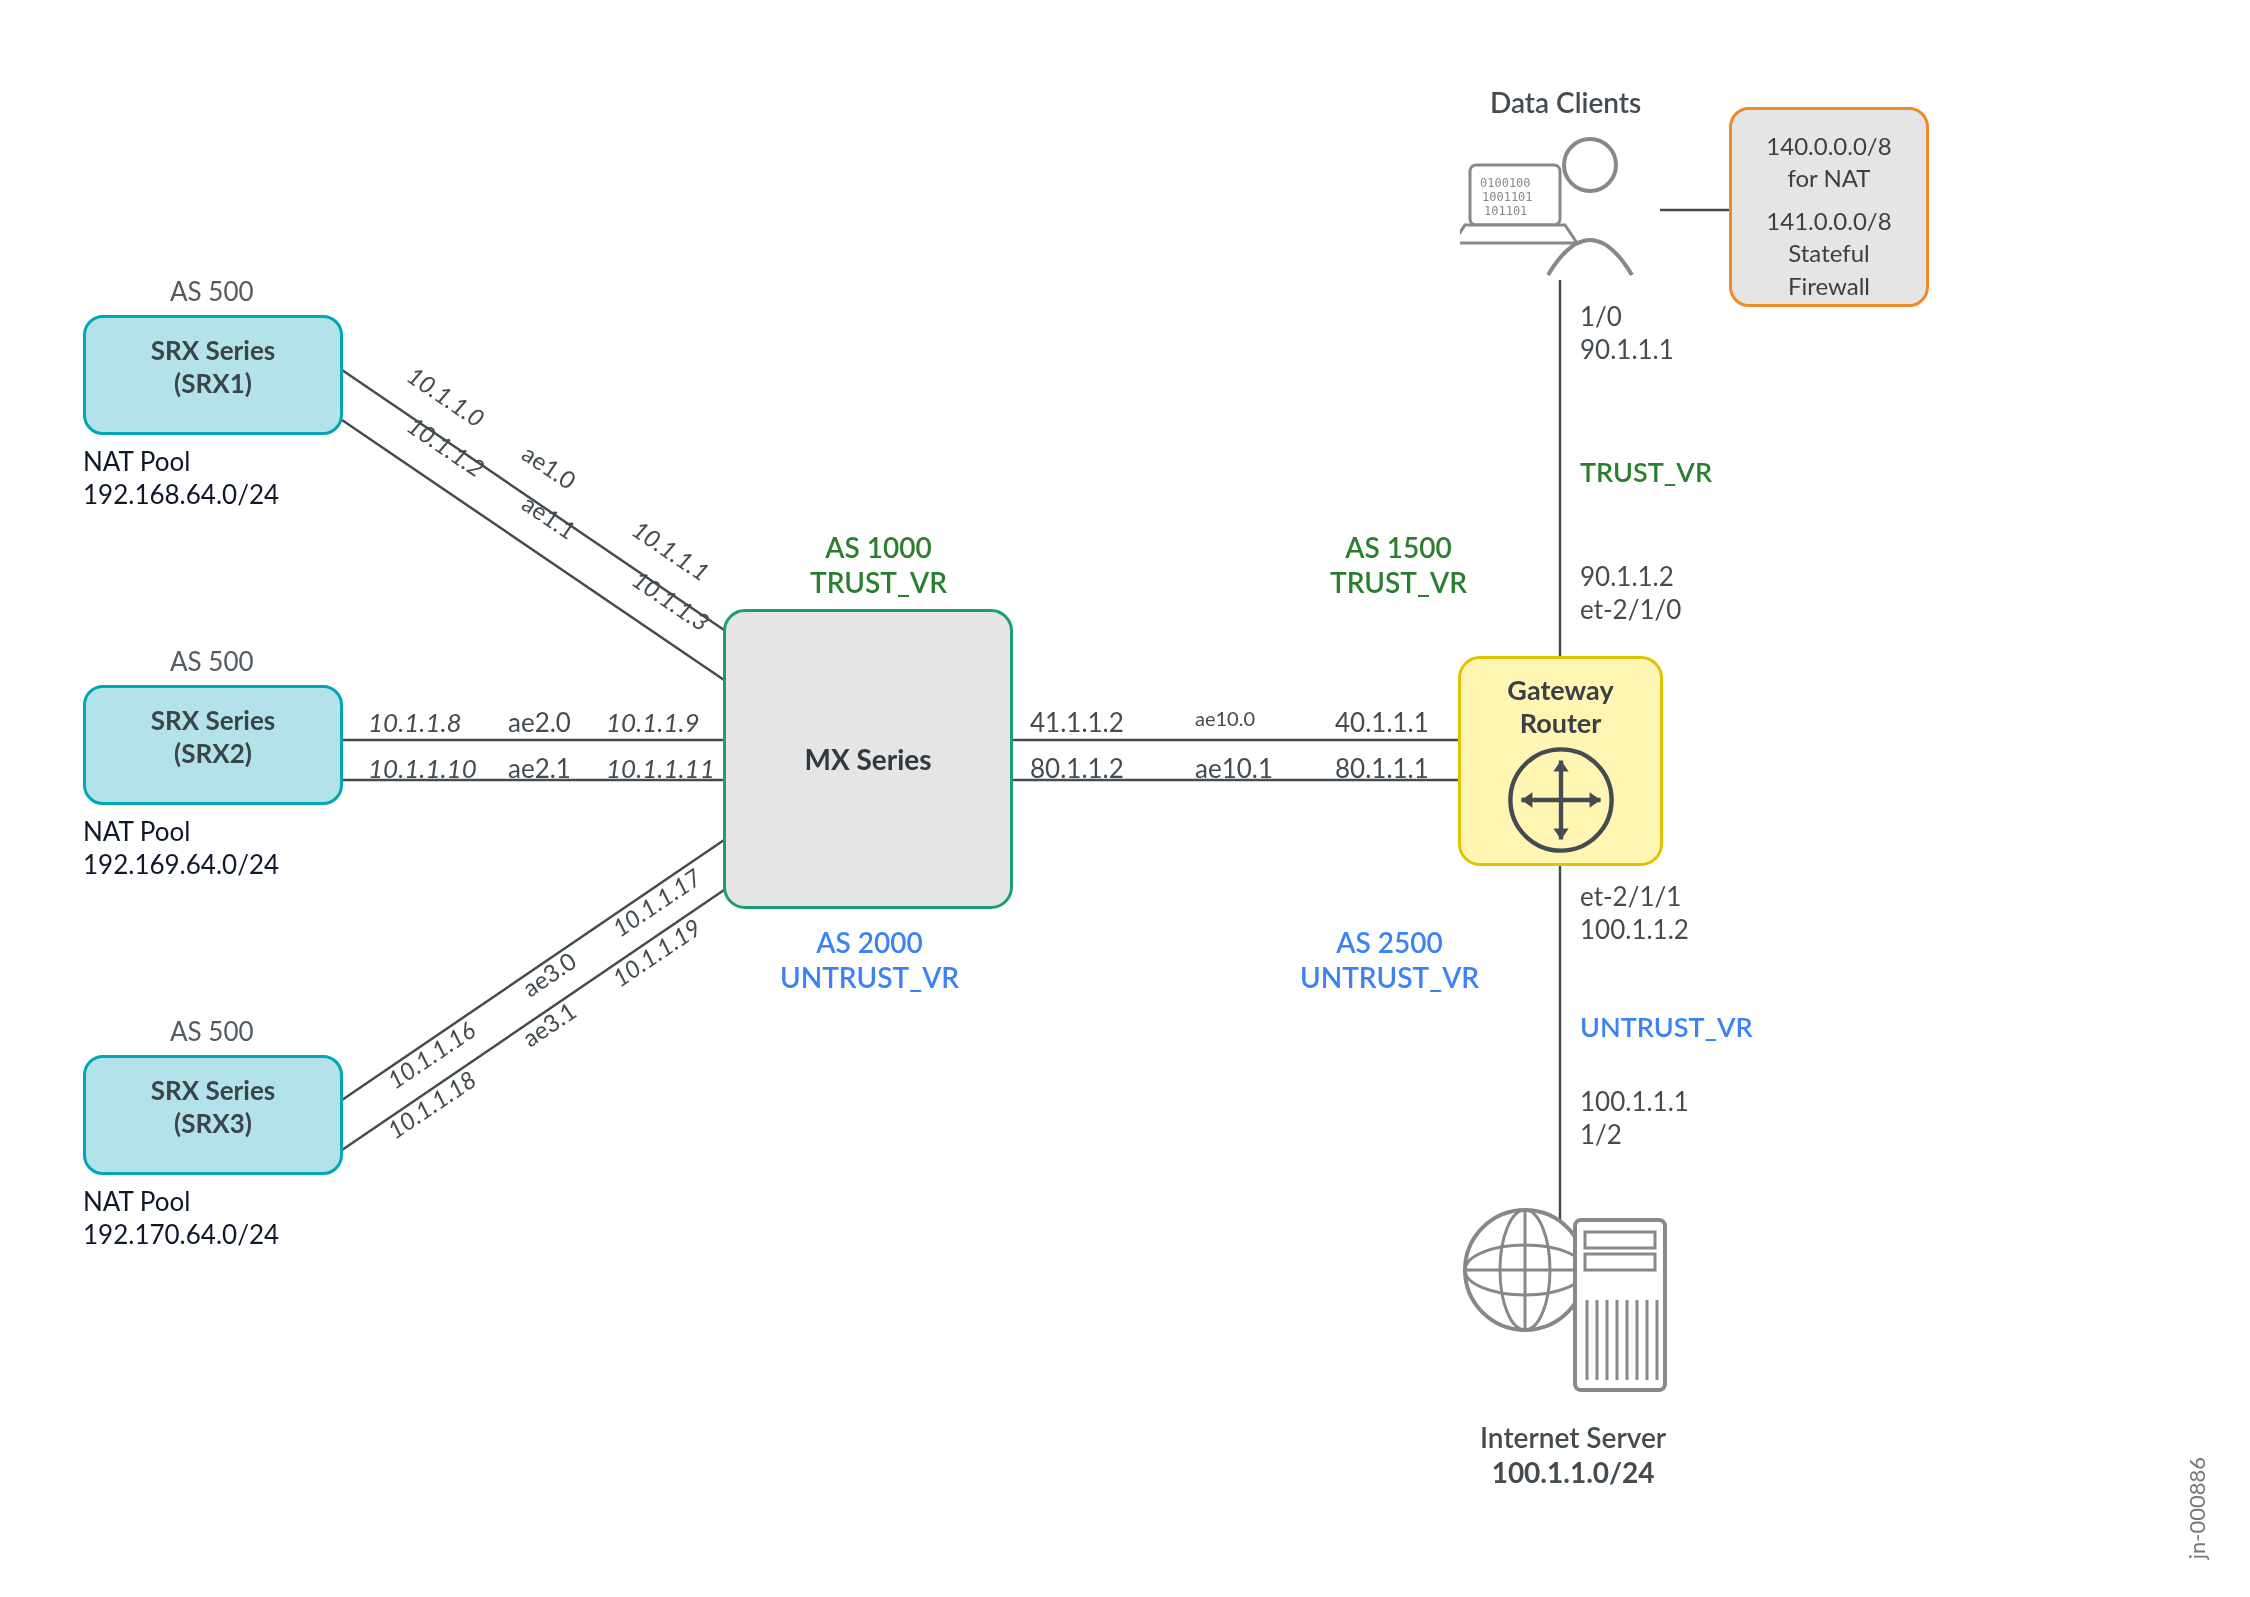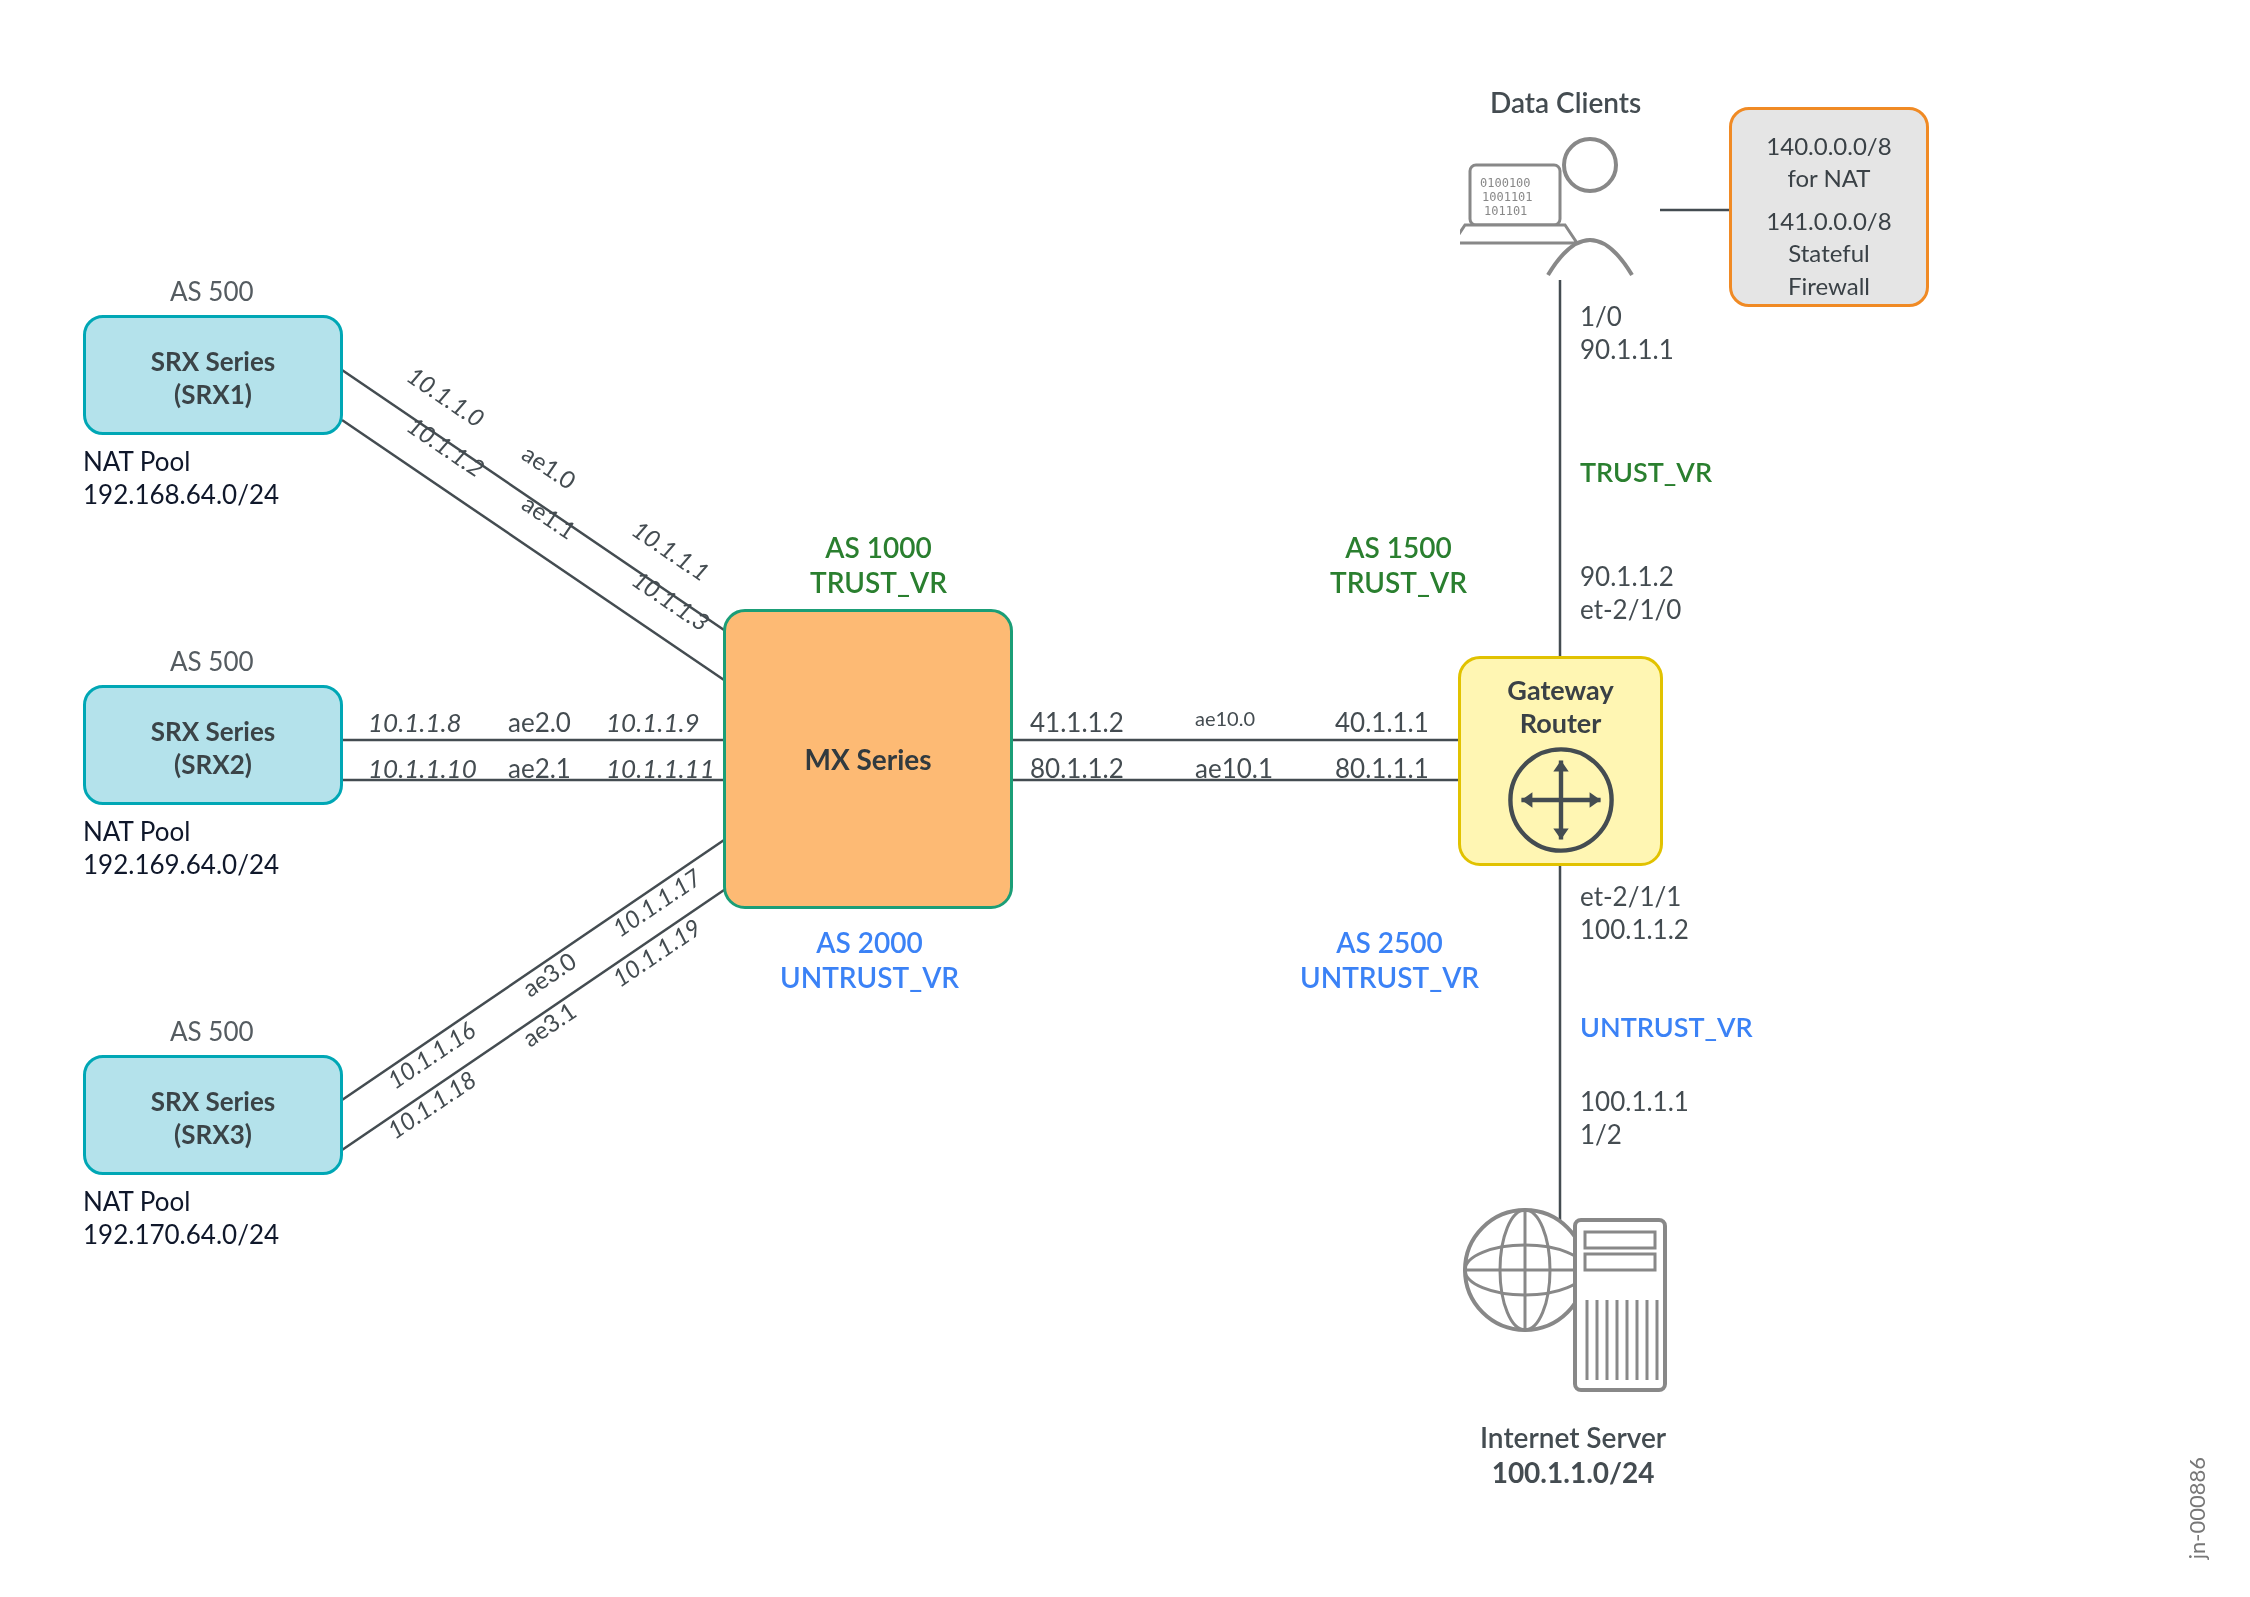--- a/index.html
+++ b/index.html
@@ -29,28 +29,28 @@
     position: absolute;
     width: 260px; height: 120px;
     background: #b4e2eb;
     border: 3px solid #00a7b5;
     border-radius: 20px;
     box-sizing: border-box;
     text-align: center;
     color: #3b4448;
     font-weight: 700;
     font-size: 26px;
-    padding-top: 27px;
+    padding-top: 16px;
     line-height: 1.25;
   }
   .mx-box {
     position: absolute;
     left: 723px; top: 609px;
     width: 290px; height: 300px;
-    background: #fdba74;
+    background: #e5e5e5;
     border: 3px solid #1b9e77;
     border-radius: 22px;
     box-sizing: border-box;
     text-align: center;
     font-weight: 700;
     font-size: 28px;
     color: #313a3f;
     display: flex; align-items: center; justify-content: center;
   }
   .gw-box {

